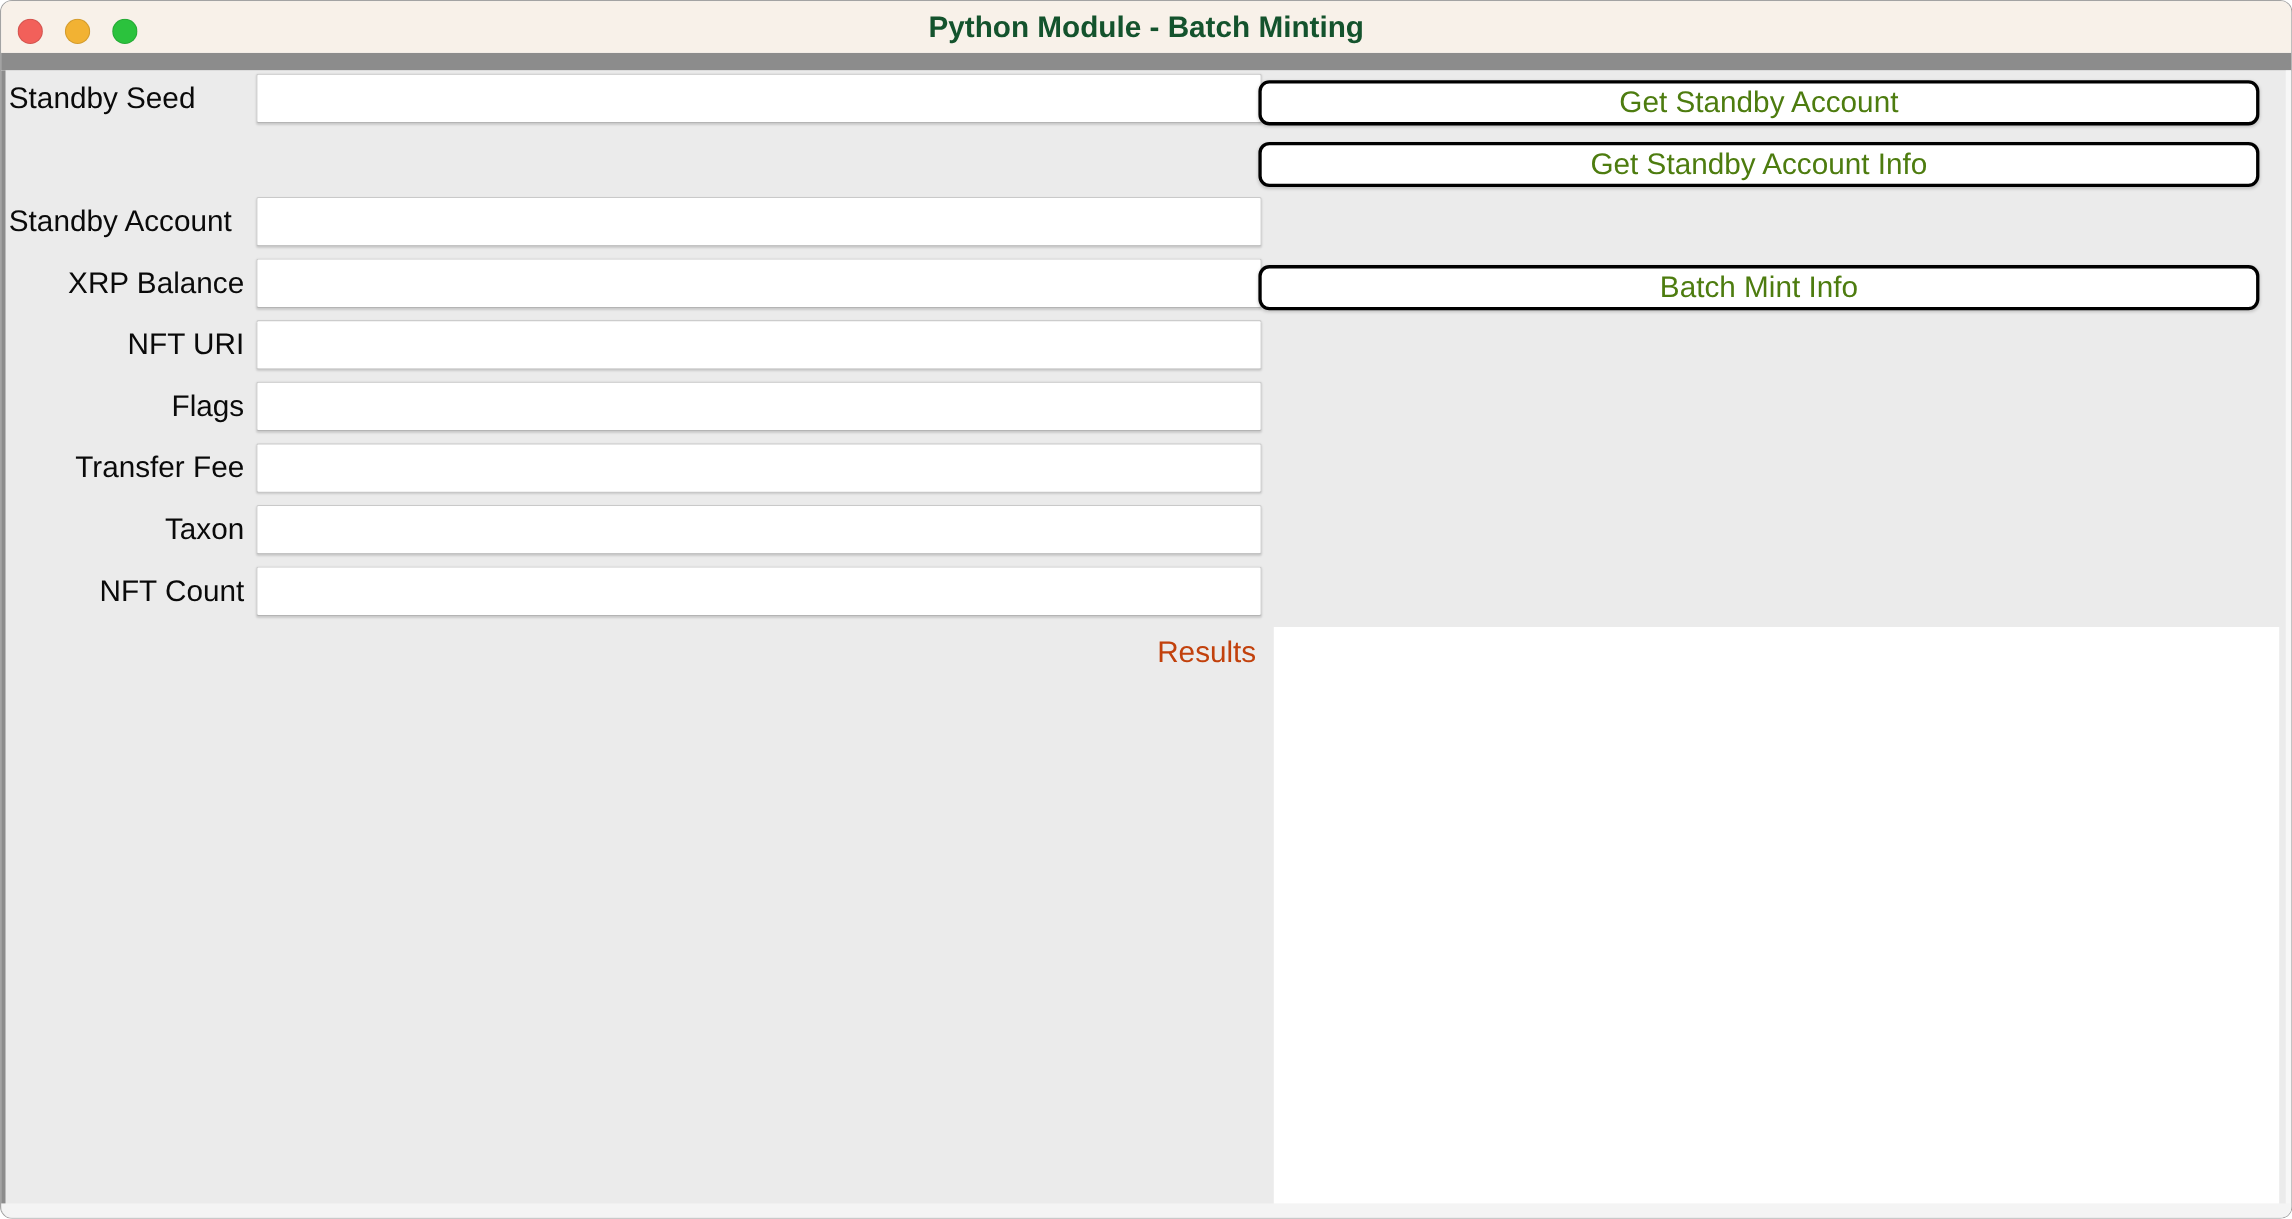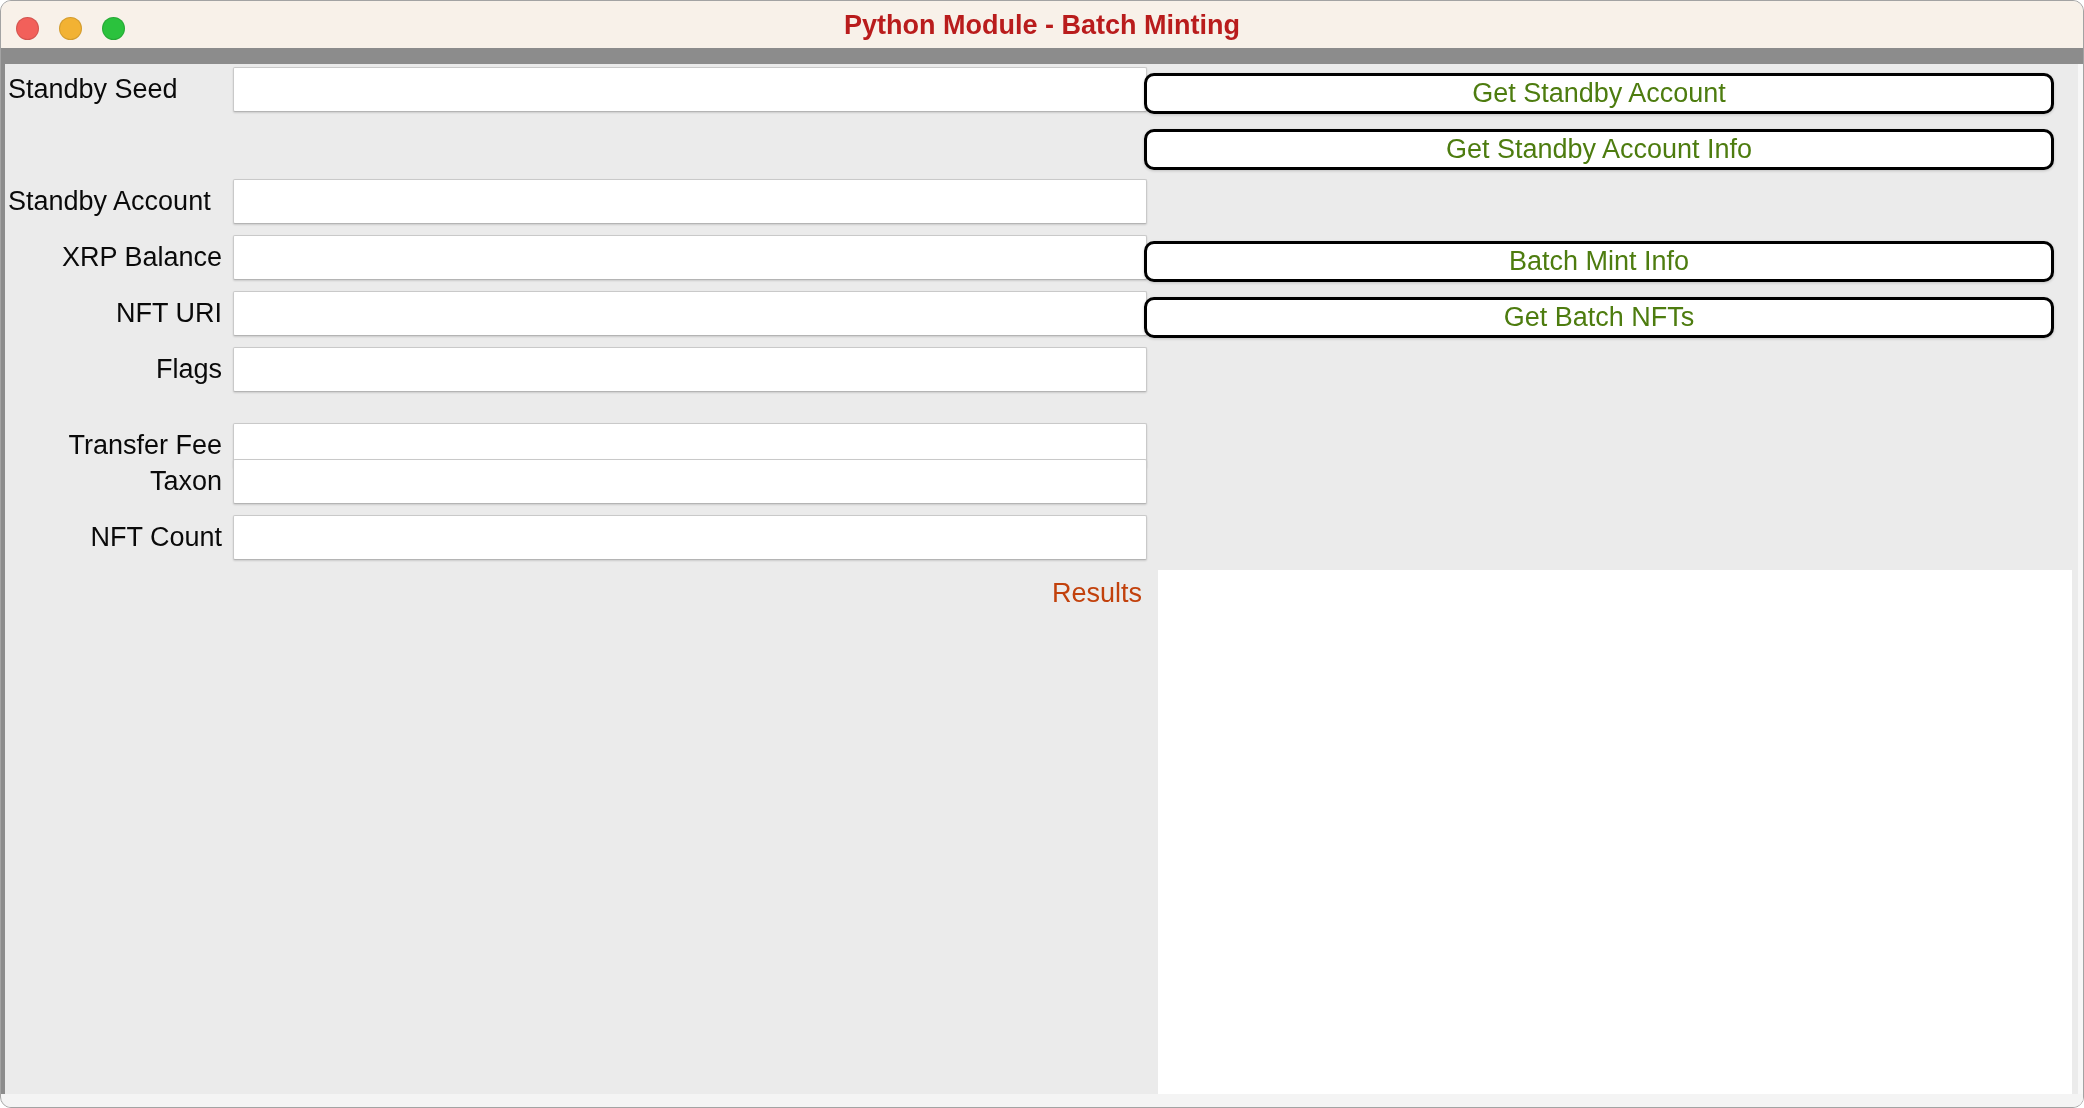--- a/index.html
+++ b/index.html
@@ -35,21 +35,21 @@
   .light.minimize { background: #F2B233; }
   .light.maximize { background: #2BC23D; }
   .title-text {
     position: absolute;
     left: 0; right: 0; top: 0;
     height: 47px;
     line-height: 49px;
     text-align: center;
     font-size: 27px;
     font-weight: 700;
-    color: #b91c1c;
+    color: #14532d;
   }
 
   .separator { height: 16px; background: #8C8C8C; }
 
   
   .content {
     position: relative;
     height: 1043px;
     background: #EBEBEB;
     border-left: 4px solid #8C8C8C;
@@ -97,21 +97,21 @@
     font-family: "Liberation Sans", "DejaVu Sans", sans-serif;
     font-size: 27px;
     color: #4d7c0f;
     text-align: center;
     cursor: default;
   }
 
   
   .r0 { top: 3px; }   .r1 { top: 59px; }  .r2 { top: 115px; }
   .r3 { top: 171px; } .r4 { top: 227px; } .r5 { top: 283px; }
-  .r6 { top: 339px; margin-top: 20px; } .r7 { top: 395px; } .r8 { top: 451px; }
+  .r6 { top: 339px; } .r7 { top: 395px; } .r8 { top: 451px; }
   .btn.r0 { top: 9px; }   .btn.r1 { top: 65px; }
   .btn.r3 { top: 177px; } .btn.r4 { top: 233px; }
 
   .results-label {
     position: absolute;
     top: 507px;
     left: 690px;
     width: 447px;
     height: 44px;
     line-height: 44px;
@@ -179,21 +179,20 @@
 
     <div class="field-label r7">Taxon</div>
     <input class="entry r7" type="text" value="" style="">
 
     <div class="field-label r8">NFT Count</div>
     <input class="entry r8" type="text" value="" style="">
 
     <button class="btn r0">Get Standby Account</button>
     <button class="btn r1">Get Standby Account Info</button>
     <button class="btn r3">Batch Mint Info</button>
-    <button class="btn r4">Get Batch NFTs</button>
 
     <div class="results-label">Results</div>
     <textarea class="results-area" style=""></textarea>
 
     <div class="bottom-strip"></div>
   </div>
 
 </div>
 
 </body></html>

